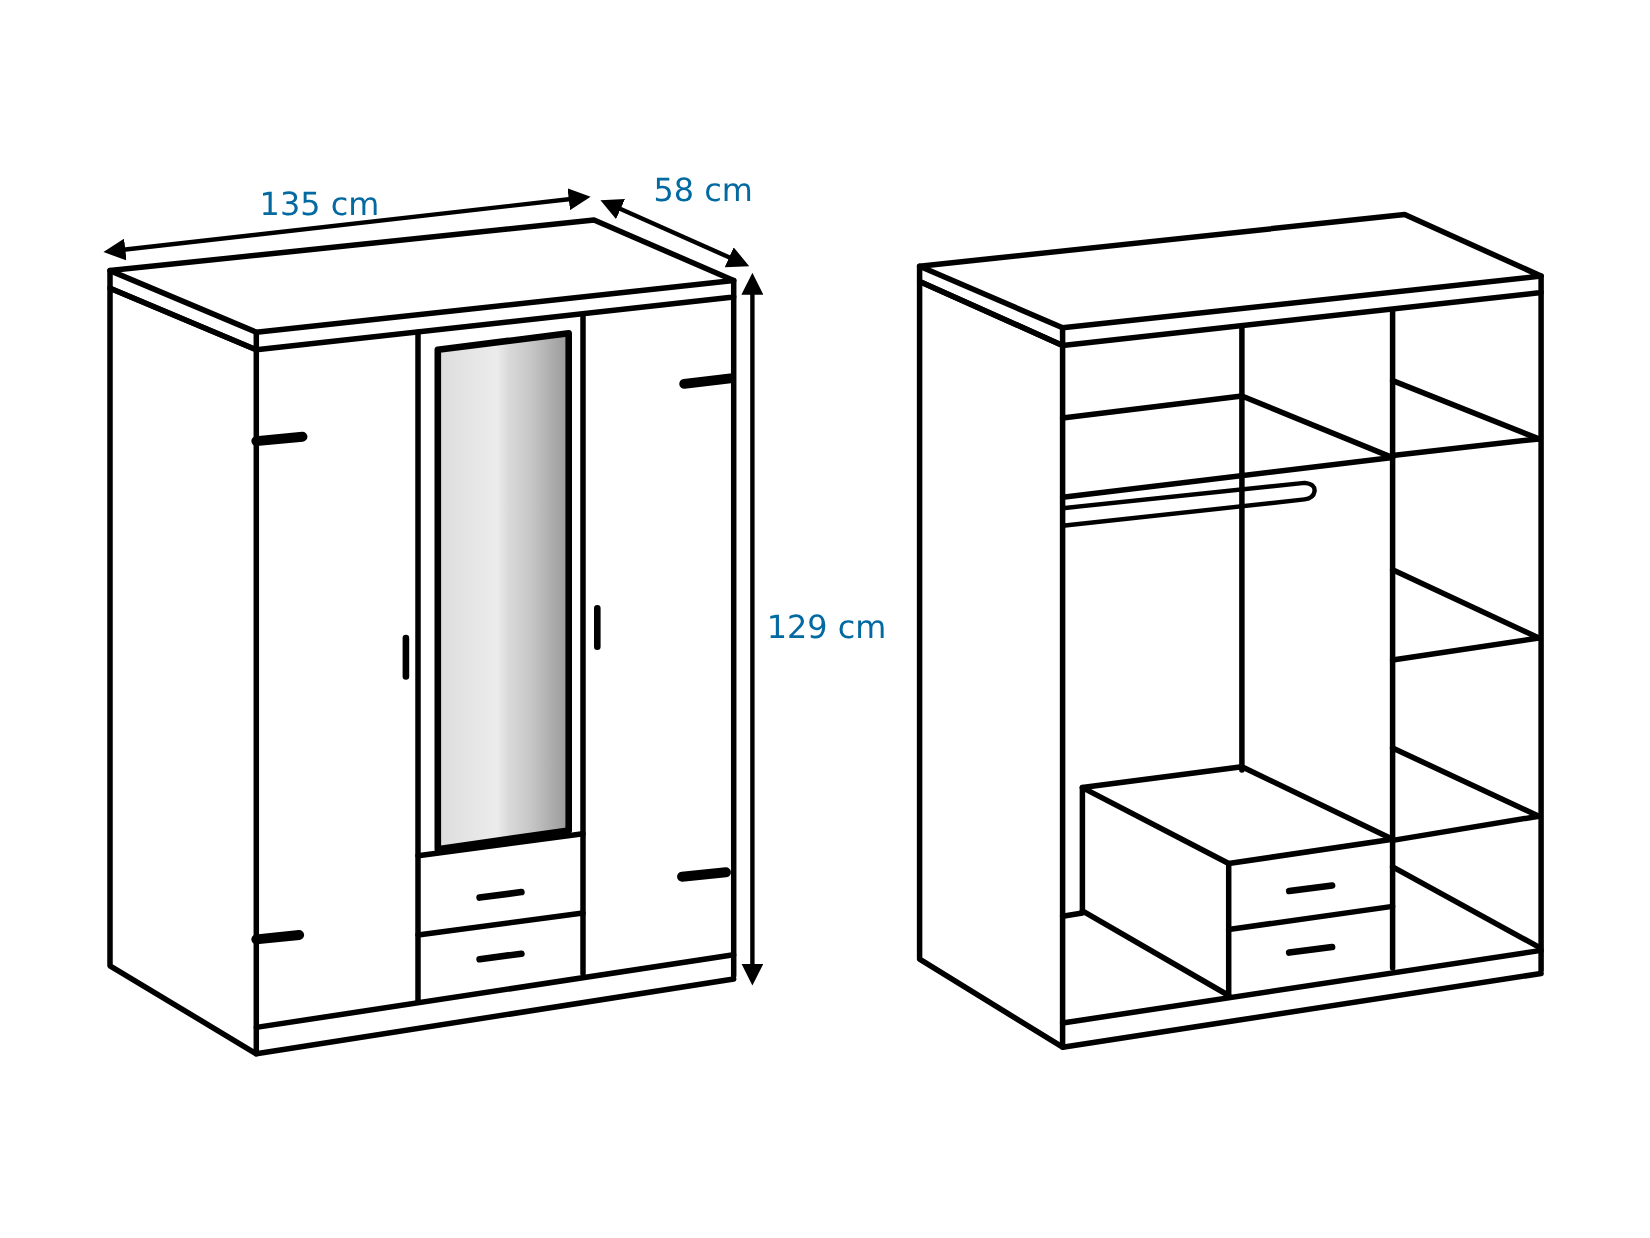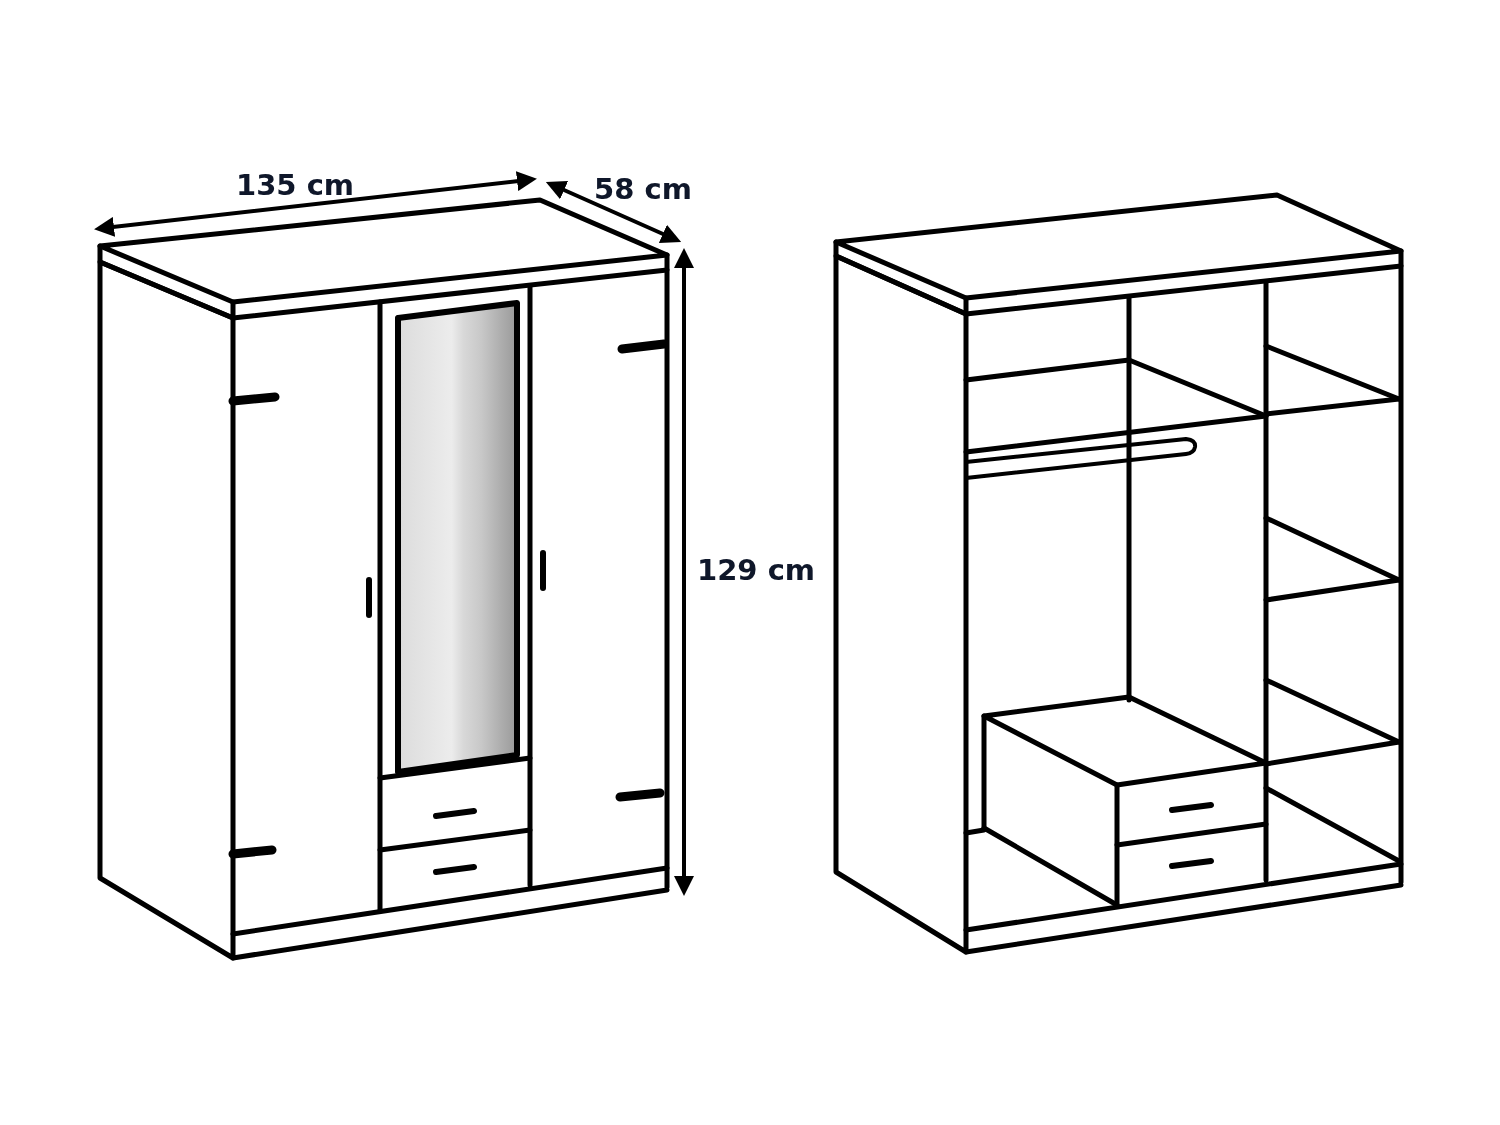--- a/index.html
+++ b/index.html
@@ -2,21 +2,21 @@
 <html><head>
   <meta charset="utf-8">
   <style>
     html, body { margin: 0; padding: 0; background: #ffffff; }
     body { width: 1500px; height: 1125px; overflow: hidden; position: relative; font-family: "DejaVu Sans", sans-serif; }
     svg { position: absolute; left: 0; top: 0; }
     .ln { stroke: #000; stroke-width: 5; fill: none; stroke-linejoin: round; stroke-linecap: round; }
     .ln4 { stroke: #000; stroke-width: 4; fill: none; stroke-linejoin: round; stroke-linecap: round; }
     .handle { stroke: #000; stroke-width: 9; stroke-linecap: round; fill: none; }
     .handle-thin { stroke: #000; stroke-width: 6; stroke-linecap: round; fill: none; }
-    .dimtxt { position: absolute; font-weight: bold; font-size: 29px; color: #0f172a; white-space: nowrap; font-family: "DejaVu Sans", sans-serif; }
+    .dimtxt { position: absolute; font-weight: normal; font-size: 29px; color: #0369a1; white-space: nowrap; font-family: "DejaVu Sans", sans-serif; }
   </style>
 </head>
 <body>
 
 <div>
 <svg width="1500" height="1125" viewBox="0 0 1500 1125">
   <defs>
     <linearGradient id="mirrorGrad" x1="0" y1="0" x2="1" y2="0">
       <stop offset="0" stop-color="#dcdcdc"></stop>
       <stop offset="0.45" stop-color="#ececec"></stop>
@@ -118,15 +118,15 @@
       <line class="ln" x1="1117" y1="785" x2="1117" y2="905"></line>
       <line class="ln" x1="1117" y1="845" x2="1266" y2="824"></line>
       <line class="ln" x1="966" y1="833" x2="984" y2="830"></line>
       <line class="handle-thin" x1="1172" y1="810" x2="1211" y2="805"></line>
       <line class="handle-thin" x1="1172" y1="866" x2="1211" y2="861"></line>
     </g>
   </g>
 </svg>
 
 <div class="dimtxt" style="left:236px; top:168px;">135 cm</div>
-<div class="dimtxt" style="left:594px; top:172px;">58 cm</div>
+<div class="dimtxt" style="left:594px; top:156px;">58 cm</div>
 <div class="dimtxt" style="left:697px; top:553px;">129 cm</div>
 </div>
 
 </body></html>

